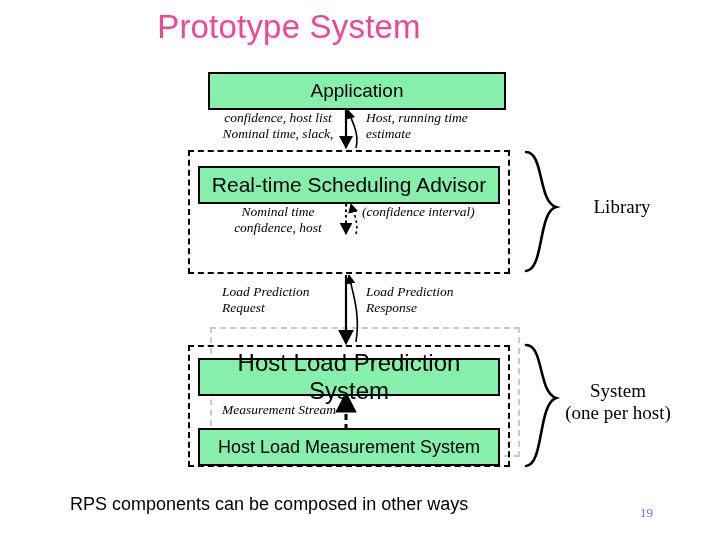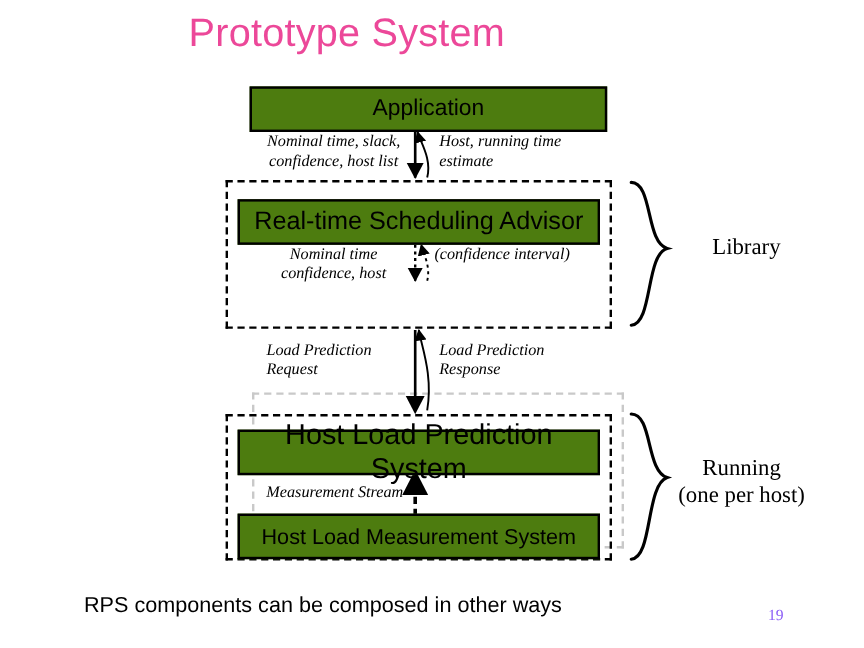--- a/index.html
+++ b/index.html
@@ -36,21 +36,21 @@
   .diagram {
     position: absolute;
     left: 170px;
     top: 62px;
     width: 520px;
     height: 415px;
   }
 
   .box {
     position: absolute;
-    background: #4d7c0f;
+    background: #86efac;
     border: 2px solid #000000;
     box-sizing: border-box;
     display: flex;
     align-items: center;
     justify-content: center;
     font-family: "Liberation Sans", sans-serif;
     font-size: 17px;
     color: #000;
     text-align: center;
   }
@@ -156,22 +156,22 @@
     <div class="box" style="left:38px; top:10px; width:298px; height:38px; font-size:19px;">Application</div>
 
     <div class="box" style="left:28px; top:104px; width:302px; height:38px; font-size:21px;">Real-time Scheduling Advisor</div>
 
 
     <div class="box" style="left:28px; top:296px; width:302px; height:38px; font-size:24px;">Host Load Prediction System</div>
 
     <div class="box" style="left:28px; top:366px; width:302px; height:38px; font-size:18px;">Host Load Measurement System</div>
 
     <div class="ital" style="left:38px; top:48px; width:140px; text-align:center;">
+      <div>confidence, host list</div>
       <div>Nominal time, slack,</div>
-      <div>confidence, host list</div>
     </div>
 
     <div class="ital" style="left:196px; top:48px; width:140px; text-align:left;">
       <div>Host, running time</div>
       <div>estimate</div>
     </div>
 
     <div class="ital" style="left:38px; top:142px; width:140px; text-align:center;">
       <div>Nominal time</div>
       <div>confidence, host</div>
@@ -193,21 +193,21 @@
 
     <div class="ital" style="left:44px; top:340px; width:130px; text-align:center;">
       <div>Measurement Stream</div>
     </div>
 
     <div class="brace-label" style="left:392px; top:134px; width:120px;">
       <div>Library</div>
     </div>
 
     <div class="brace-label" style="left:378px; top:318px; width:140px;">
-      <div>Running</div>
+      <div>System</div>
       <div>(one per host)</div>
     </div>
 
   </div>
 
   <div class="caption">RPS components can be composed in other ways</div>
   <div class="pagenum">19</div>
 
 </div>
 

